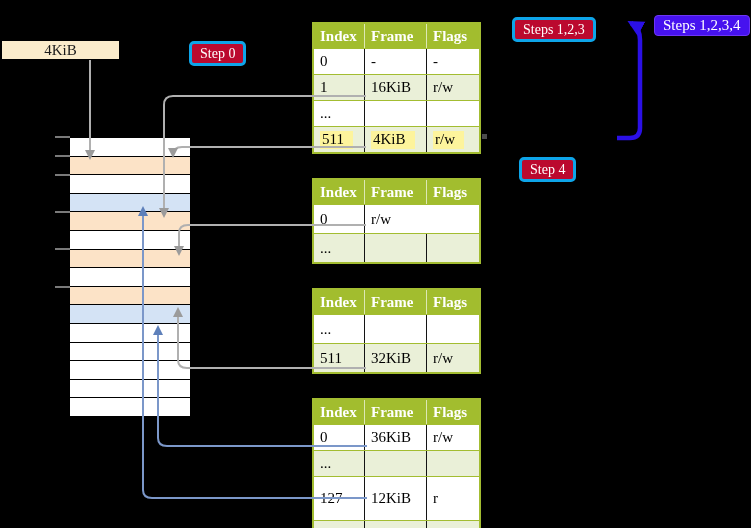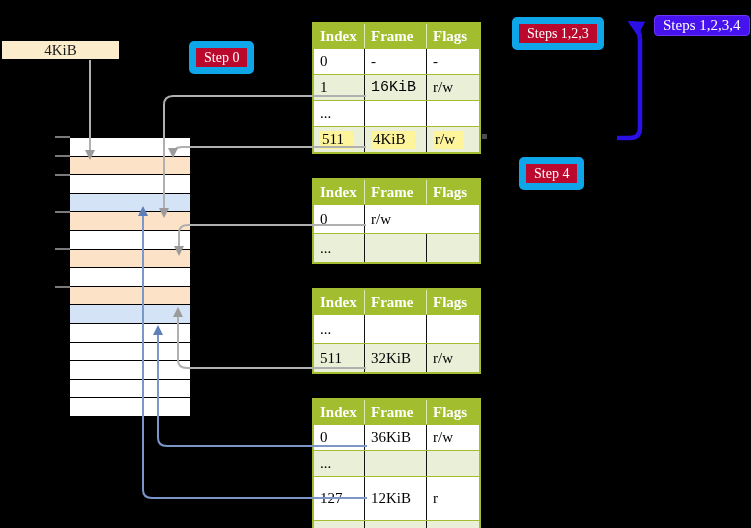--- a/index.html
+++ b/index.html
@@ -6,21 +6,21 @@
   #canvas{position:relative;width:751px;height:528px;background:#000;overflow:hidden;
           font-family:"Liberation Serif","DejaVu Serif",serif;}
 
   
   .frame-box{position:absolute;left:2px;top:41px;width:117px;height:18px;
              background:#fbeccb;color:#1a1a1a;font-size:15px;line-height:18px;text-align:center;}
 
   
   .badge{position:absolute;color:#fff;font-size:14px;line-height:15px;padding:2px 8px;
          border-radius:5px;white-space:nowrap;}
-  .badge.crimson{background:#bb092e;border:7px solid #0ea5e9;}
+  .badge.crimson{background:#bb092e;border:3px solid #0ea5e9;}
   .badge.blue{background:#4612ef;border:1px solid #6d35f5;border-radius:4px;font-size:15px;}
   #badge-step0{left:189px;top:41px;}
   #badge-steps123{left:512px;top:17px;}
   #badge-steps1234{left:654px;top:15px;}
   #badge-step4{left:519px;top:157px;}
 
   
   #memory-strip{position:absolute;left:70px;top:137px;width:120px;height:279px;
                 display:flex;flex-direction:column;border-top:1px solid #000;}
   .mrow{flex:1;border-bottom:1px solid #000;}
@@ -98,21 +98,21 @@
             <span>-</span>
           </div>
           <div class="bcell" style="width: 52px;">
             <span>-</span>
           </div>
         </div>
         <div class="brow shaded" style="height: 26px;">
           <div class="bcell" style="width: 51px;">
             <span>1</span>
           </div>
-          <div class="bcell" style="width: 62px; font-family: Liberation Mono, monospace;">
+          <div class="bcell" style="width: 62px;">
             <span>16KiB</span>
           </div>
           <div class="bcell" style="width: 52px;">
             <span>r/w</span>
           </div>
         </div>
         <div class="brow" style="height: 26px;">
           <div class="bcell" style="width: 51px;">
             <span>...</span>
           </div>

